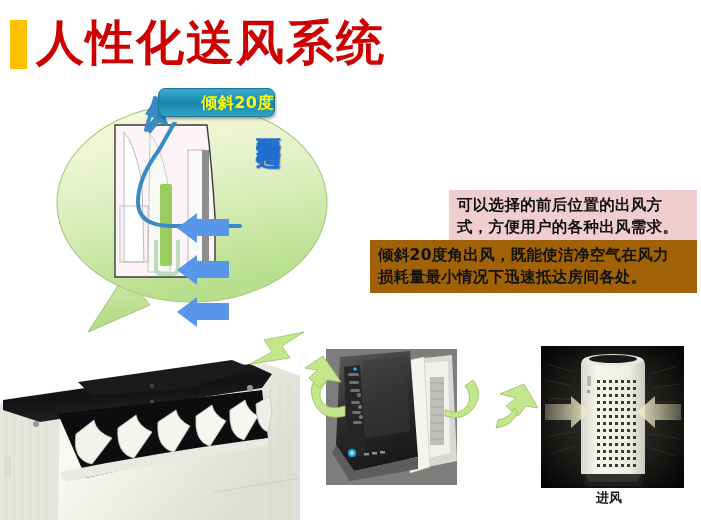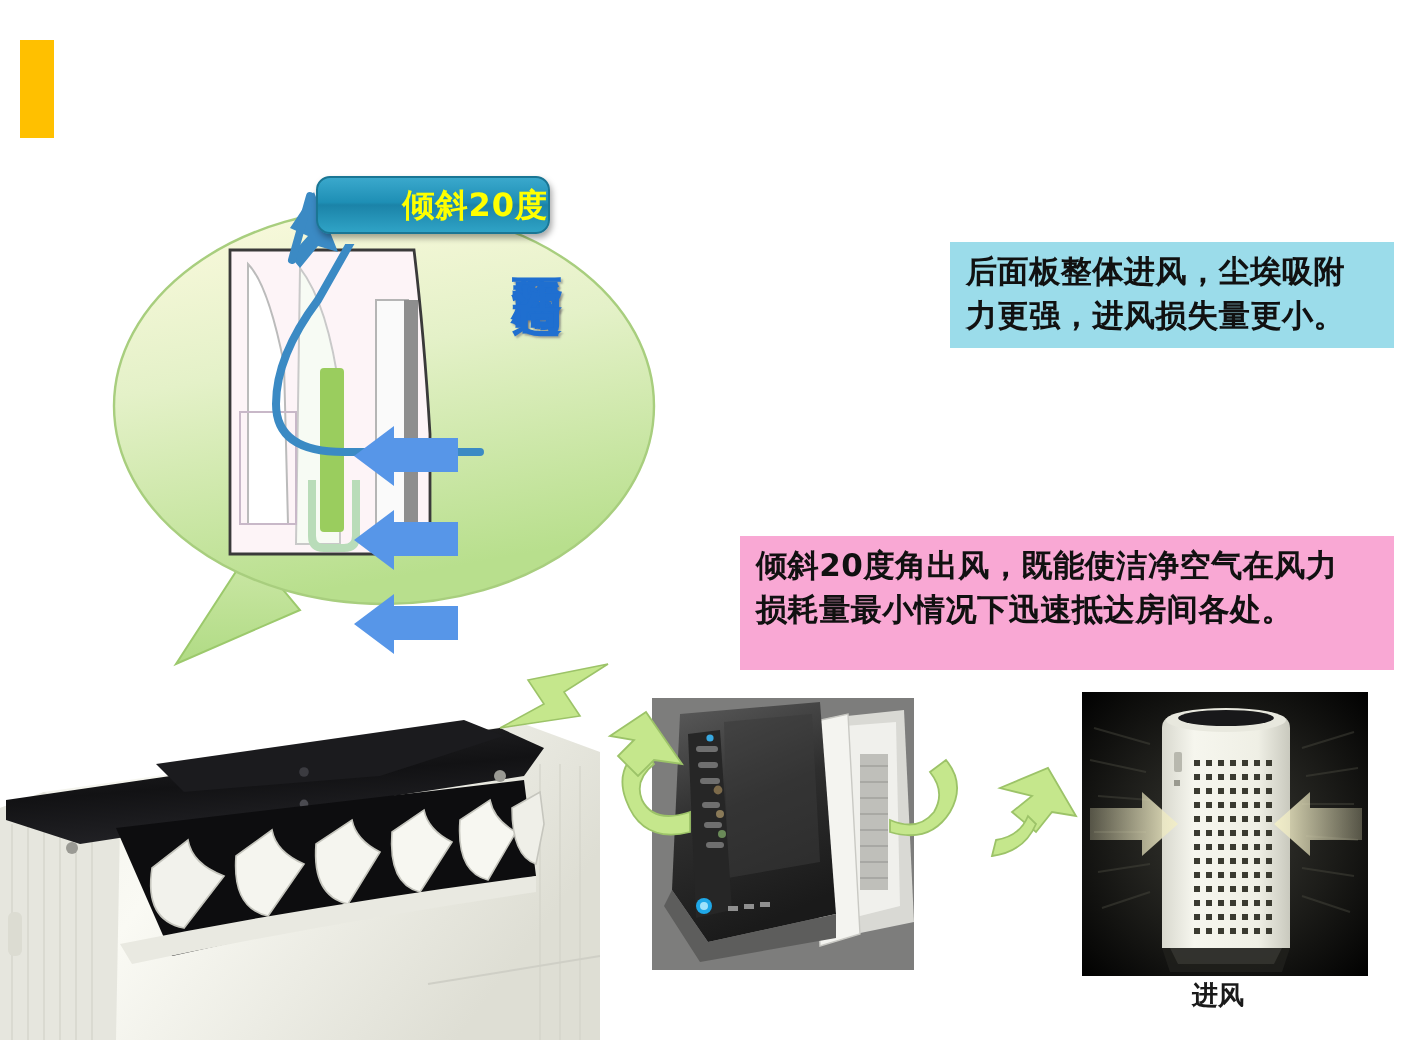--- a/index.html
+++ b/index.html
@@ -96,22 +96,22 @@
   }
   .callout-1 {
     left: 475px; top: 121px; width: 222px; height: 53px;
     background: #9BDCEA;
   }
   .callout-2 {
     left: 449px; top: 190px; width: 248px; height: 53px;
     background: #F0CDCF;
   }
   .callout-3 {
-    left: 370px; top: 268px; width: 327px; height: 67px;
-    background: #f9a8d4;
+    left: 370px; top: 240px; width: 327px; height: 53px;
+    background: #a16207;
   }
 
   
   .photo { position: absolute; overflow: hidden; }
 
   .photo-main { left: 0px; top: 352px; width: 300px; height: 168px; }
   .photo-mid  { left: 326px; top: 349px; width: 131px; height: 136px; }
   .photo-right{ left: 541px; top: 346px; width: 143px; height: 142px; }
 
   .caption {
@@ -125,20 +125,21 @@
   .cap-right { left: 569px; top: 489px; width: 80px; }
 
   .green-arrow { position: absolute; }
 </style>
 </head>
 <body>
 
 <div id="slide">
 
   <div class="title-bar"></div>
+  <div class="title-text">人性化送风系统</div>
 
   <div class="bubble-wrap">
     <svg class="bubble-svg" width="290" height="235" viewBox="0 0 290 235">
       <defs>
         <linearGradient id="bubGrad" x1="0" y1="0" x2="0.25" y2="1">
           <stop offset="0%" stop-color="#FCFADF"></stop>
           <stop offset="45%" stop-color="#E4F1C8"></stop>
           <stop offset="100%" stop-color="#B8DF8D"></stop>
         </linearGradient>
         <linearGradient id="tailGrad" x1="0" y1="0" x2="0" y2="1">
@@ -182,22 +183,22 @@
       <path d="M 54 6 L 22 6 L 22 0 L 2 15 L 22 30 L 22 23 L 54 23 Z" fill="#5796E8"></path>
     </svg>
     <svg class="chev" style="left:120px; top:197px;" width="56" height="30" viewBox="0 0 56 30">
       <path d="M 54 6 L 22 6 L 22 0 L 2 15 L 22 30 L 22 23 L 54 23 Z" fill="#5796E8"></path>
     </svg>
   </div>
 
   <div class="tag-tilt">倾斜20度</div>
   <div class="vtext">背面格网构造</div>
 
-  <div class="callout callout-1">后面板整体进风，尘埃吸附
-力更强，进风损失量更小。</div>
+  <div class="callout callout-2">可以选择的前后位置的出风方
+式，方便用户的各种出风需求。</div>
   <div class="callout callout-3">倾斜20度角出风，既能使洁净空气在风力
 损耗量最小情况下迅速抵达房间各处。</div>
 
   <div class="photo photo-main">
     <svg width="300" height="168" viewBox="0 0 300 168">
       <defs>
         <linearGradient id="bodyG" x1="0" y1="0" x2="1" y2="0.4">
           <stop offset="0%" stop-color="#EFEFE8"></stop>
           <stop offset="40%" stop-color="#FAFAF4"></stop>
           <stop offset="100%" stop-color="#DEDED4"></stop>

